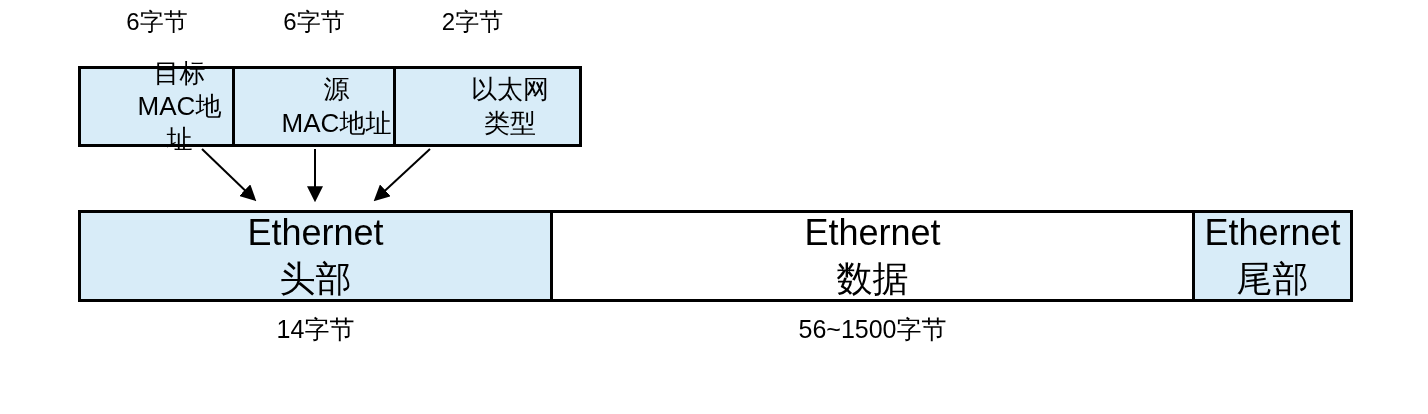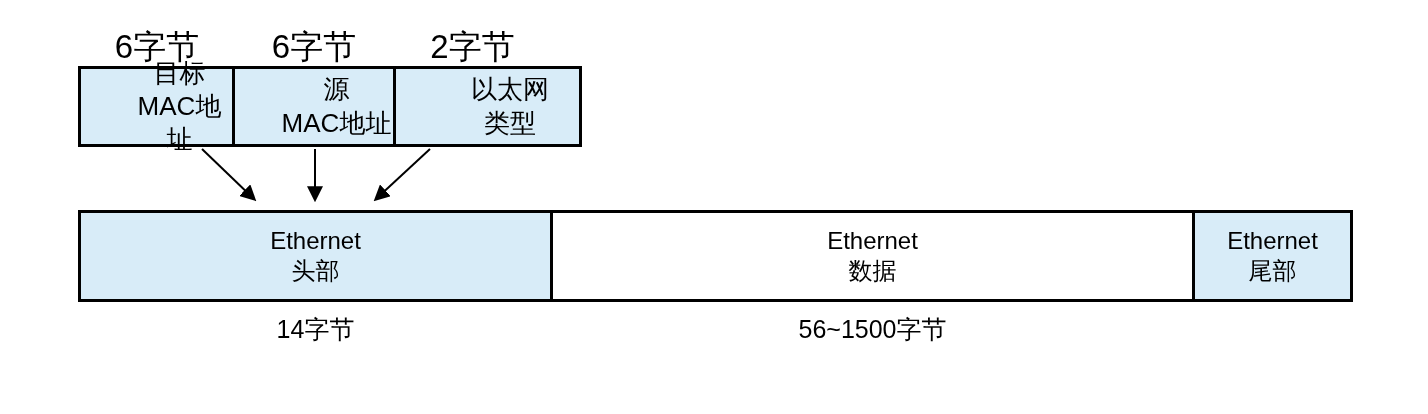--- a/index.html
+++ b/index.html
@@ -33,32 +33,32 @@
 
   
   .tbox { top: 66px; height: 81px; padding-left: 45px; }
   .tbox1 { left: 78px;  width: 158px; }
   .tbox2 { left: 232px; width: 164px; }
   .tbox3 { left: 393px; width: 189px; justify-content: center; }
 
   
   .tlabel {
     position: absolute;
-    top: 30px;
+    top: 5px;
     height: 34px;
     line-height: 34px;
     text-align: center;
-    font-size: 33px;
+    font-size: 24px;
   }
   .tlabel1 { left: 78px;  width: 158px; }
   .tlabel2 { left: 232px; width: 164px; }
   .tlabel3 { left: 393px; width: 159px; }
 
   
-  .bbox { top: 210px; height: 92px; font-size: 24px; }
+  .bbox { top: 210px; height: 92px; font-size: 36px; }
   .bbox1 { left: 78px;   width: 475px; }
   .bbox2 { left: 550px;  width: 645px; }
   .bbox3 { left: 1192px; width: 161px; }
 
   
   .blabel {
     position: absolute;
     top: 312px;
     height: 34px;
     line-height: 34px;

